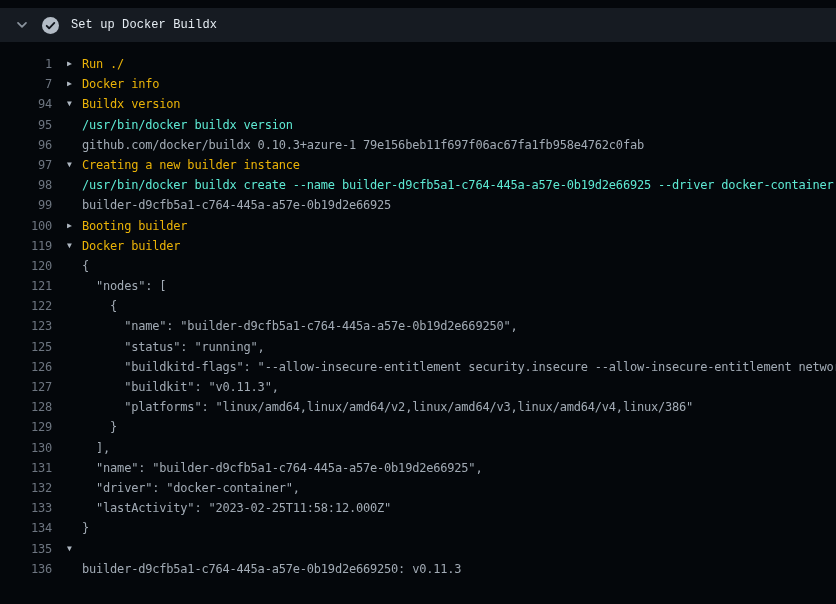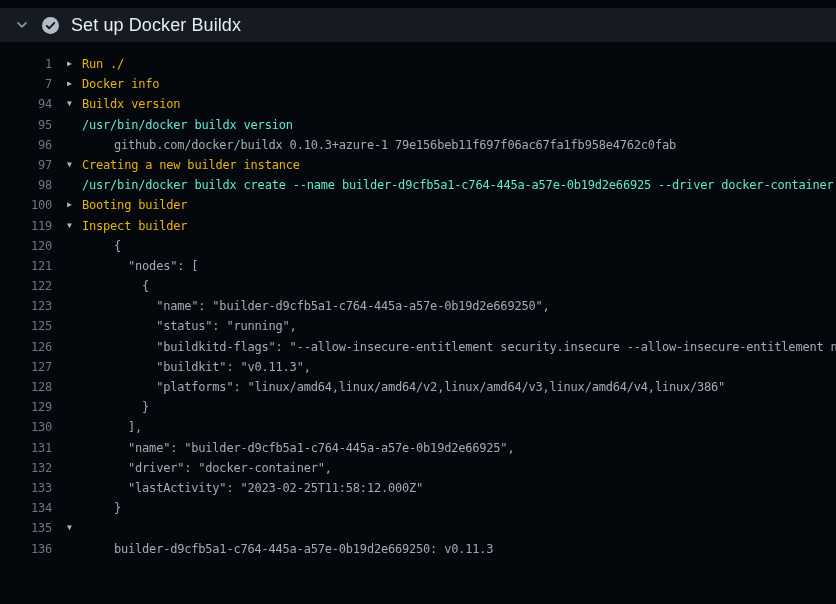--- a/index.html
+++ b/index.html
@@ -20,22 +20,22 @@
     height: 34px;
     background: #161b22;
     display: flex;
     align-items: center;
     padding-left: 16px;
     cursor: pointer;
   }
   .step-header .chev { margin-right: 14px; display: flex; align-items: center; }
   .step-header .check { margin-right: 12px; display: flex; align-items: center; }
   .step-title {
-    font-family: Liberation Sans, sans-serif;
-    font-size: 18px;
+    font-family: Liberation Mono, monospace;
+    font-size: 12px;
     font-weight: 500;
     color: #e6edf3;
     letter-spacing: 0.1px;
   }
   .log {
     position: absolute;
     top: 42px;
     left: 0;
     width: 836px;
     padding-top: 12px;
@@ -61,21 +61,21 @@
     display: inline-block;
     width: 15px;
     flex: 0 0 15px;
     color: #aeb7c1;
     font-size: 8px;
     line-height: 20.2px;
   }
   .row.group .text { color: #eab308; }
   .row.group { cursor: pointer; }
   .row.command .text { color: #5eead4; }
-  .row.output .text { color: #a2abb5; margin-left: 32px; }
+  .row.output .text { color: #a2abb5; }
 </style>
 </head>
 <body>
 
 <div class="screen">
 
   <div class="step-header">
     <span class="chev">
       <svg width="12" height="12" viewBox="0 0 12 12">
         <path d="M2 3.8 L6 7.8 L10 3.8" fill="none" stroke="#8b949e" stroke-width="1.7" stroke-linecap="round" stroke-linejoin="round"></path>
@@ -140,34 +140,41 @@
     </div>
 
     <div class="row command">
       <a class="num">98</a>
       <div class="content">
         <span class="prefix"></span>
         <span class="text">/usr/bin/docker buildx create --name builder-d9cfb5a1-c764-445a-a57e-0b19d2e66925 --driver docker-container</span>
       </div>
     </div>
 
+    <div class="row output">
+      <a class="num">99</a>
+      <div class="content">
+        <span class="prefix"></span>
+        <span class="text">builder-d9cfb5a1-c764-445a-a57e-0b19d2e66925</span>
+      </div>
+    </div>
 
     <div class="row group">
       <a class="num">100</a>
       <div class="content">
         <span class="prefix">▶</span>
         <span class="text">Booting builder</span>
       </div>
     </div>
 
     <div class="row group">
       <a class="num">119</a>
       <div class="content">
         <span class="prefix">▼</span>
-        <span class="text">Inspect builder</span>
+        <span class="text">Docker builder</span>
       </div>
     </div>
 
     <div class="row output">
       <a class="num">120</a>
       <div class="content">
         <span class="prefix"></span>
         <span class="text">{</span>
       </div>
     </div>

